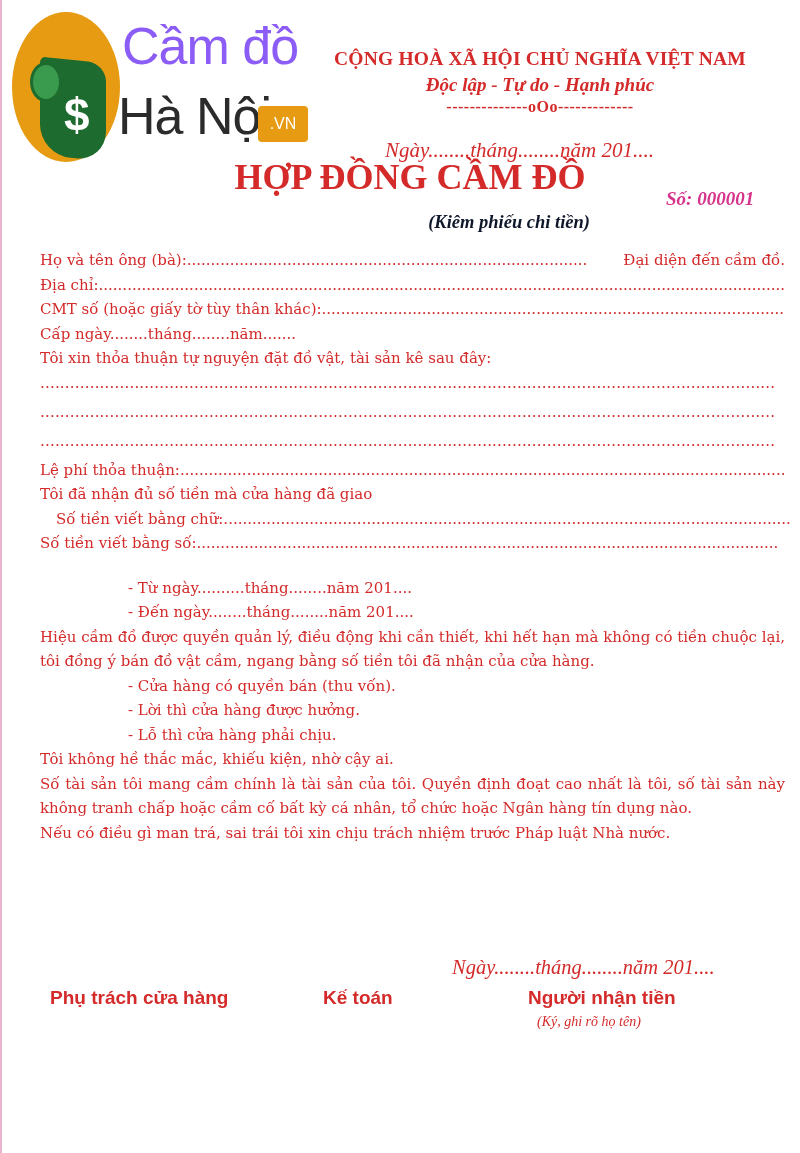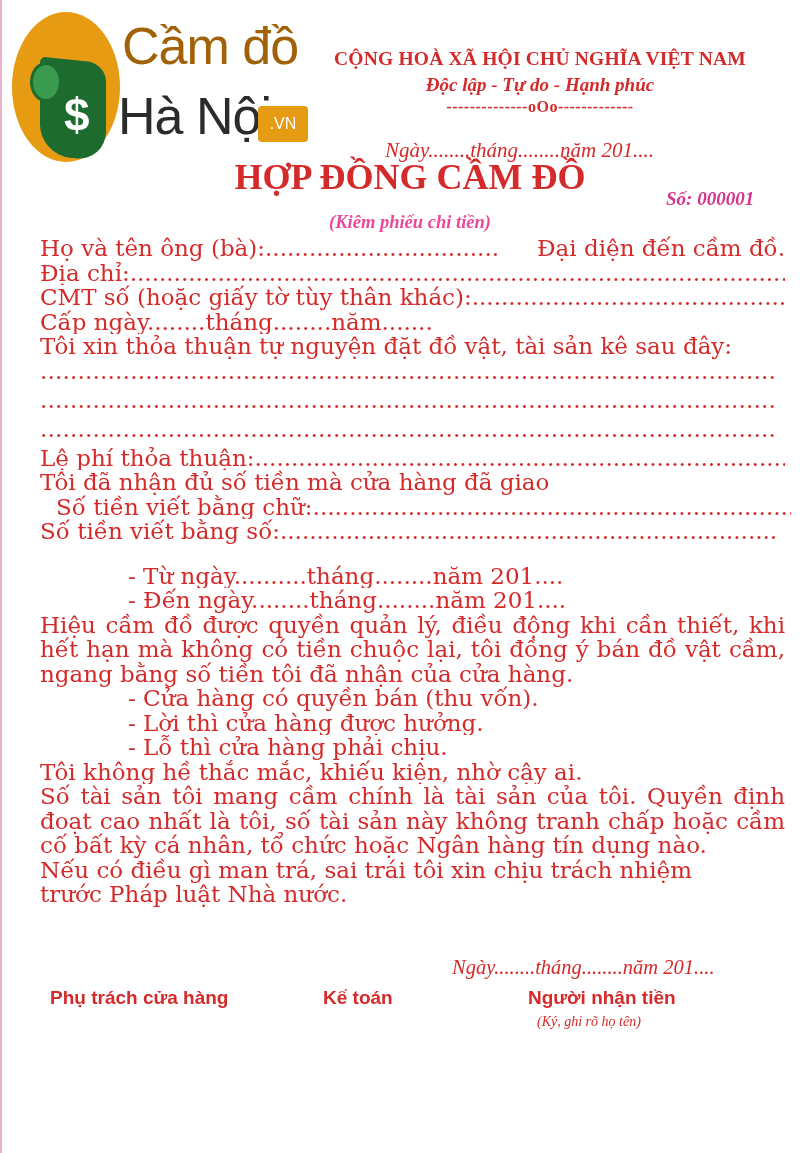--- a/index.html
+++ b/index.html
@@ -7,39 +7,39 @@
            font-family: "DejaVu Serif", "Liberation Serif", serif; color: #d42a2a; }
     .left-edge { position: absolute; left: 0; top: 0; width: 2px; height: 1153px; background: #e9b3cf; }
 
     
     .logo { position: absolute; left: 10px; top: 8px; width: 300px; height: 150px; }
     .logo-circle { position: absolute; left: 2px; top: 4px; width: 108px; height: 150px; border-radius: 50%; background: #e69b12; }
     .logo-scroll { position: absolute; left: 30px; top: 52px; width: 66px; height: 98px; background: #1d6b2e;
                    border-radius: 6px 18px 30px 30px; transform: skewY(6deg); }
     .logo-scroll-roll { position: absolute; left: 20px; top: 54px; width: 26px; height: 34px; border-radius: 50%; background: #3a9a4d; border: 3px solid #1d6b2e; }
     .logo-dollar { position: absolute; left: 54px; top: 84px; font-family: "Liberation Sans", sans-serif; font-weight: bold; font-size: 46px; color: #ffffff; line-height: 1; }
-    .logo-line1 { position: absolute; left: 112px; top: 12px; font-family: "Liberation Sans", sans-serif; font-size: 52px; color: #a16207; line-height: 1; letter-spacing: -1px; }
+    .logo-line1 { position: absolute; left: 112px; top: 12px; font-family: "Liberation Sans", sans-serif; font-size: 52px; color: #8b5cf6; line-height: 1; letter-spacing: -1px; }
     .logo-line2 { position: absolute; left: 108px; top: 82px; font-family: "Liberation Sans", sans-serif; font-size: 52px; color: #2b2b2b; line-height: 1; letter-spacing: -1px; }
     .logo-vn { position: absolute; left: 248px; top: 98px; width: 50px; height: 36px; background: #e69b12; border-radius: 4px;
                color: #fff; font-family: "Liberation Sans", sans-serif; font-size: 16px; line-height: 36px; text-align: center; }
 
     
     .nation { position: absolute; left: 310px; top: 48px; width: 460px; text-align: center; }
     .nation-title { font-family: "Liberation Serif", serif; font-weight: bold; font-size: 19.5px; color: #d42a2a; letter-spacing: 0.2px; }
     .nation-motto { font-family: "Liberation Serif", serif; font-weight: bold; font-style: italic; font-size: 19px; color: #d42a2a; margin-top: 4px; }
     .nation-sep { font-family: "Liberation Serif", serif; font-weight: bold; font-size: 16px; color: #d42a2a; margin-top: 2px; letter-spacing: 0.5px; }
     .top-date { position: absolute; left: 385px; top: 138px; font-family: "Liberation Serif", serif; font-style: italic; font-size: 21px; color: #d42a2a; }
 
     
     .title { position: absolute; left: 230px; top: 156px; width: 360px; text-align: center; font-family: "Liberation Serif", serif; font-weight: bold; font-size: 36px; color: #d42a2a; }
-    .subtitle { position: absolute; left: 230px; top: 212px; width: 360px; text-align: center; font-family: "Liberation Serif", serif; font-weight: bold; font-style: italic; font-size: 18.5px; color: #ec4899; }
+    .subtitle { position: absolute; left: 230px; top: 212px; width: 360px; text-align: right; font-family: "Liberation Serif", serif; font-weight: bold; font-style: italic; font-size: 18.5px; color: #0f172a; }
     .serial { position: absolute; left: 666px; top: 188px; font-family: "Liberation Serif", serif; font-weight: bold; font-style: italic; font-size: 19px; color: #d6338a; }
 
     
-    .body { position: absolute; left: 40px; top: 236px; width: 745px; font-family: "DejaVu Serif", serif; font-size: 23px; line-height: 24.5px; color: #d42a2a; }
+    .body { position: absolute; left: 40px; top: 248px; width: 745px; font-family: "DejaVu Serif", serif; font-size: 15px; line-height: 24.5px; color: #d42a2a; }
     .line { white-space: nowrap; overflow: hidden; height: 24.5px; }
     .line.fill { display: flex; }
     .line.fill .lbl { flex: none; }
     .line.fill .dots { flex: 1; overflow: hidden; white-space: nowrap; }
     .line.fill .dots::before { content: "......................................................................................................................................................................................................................."; }
     .line.fill .tail { flex: none; margin-left: 36px; }
     .dotline { height: 29px; overflow: hidden; white-space: nowrap; width: 735px; letter-spacing: 0.2px; }
     .dotline::before { content: "........................................................................................................................................................................................"; }
     .indent { padding-left: 88px; }
     .para { white-space: normal; }

